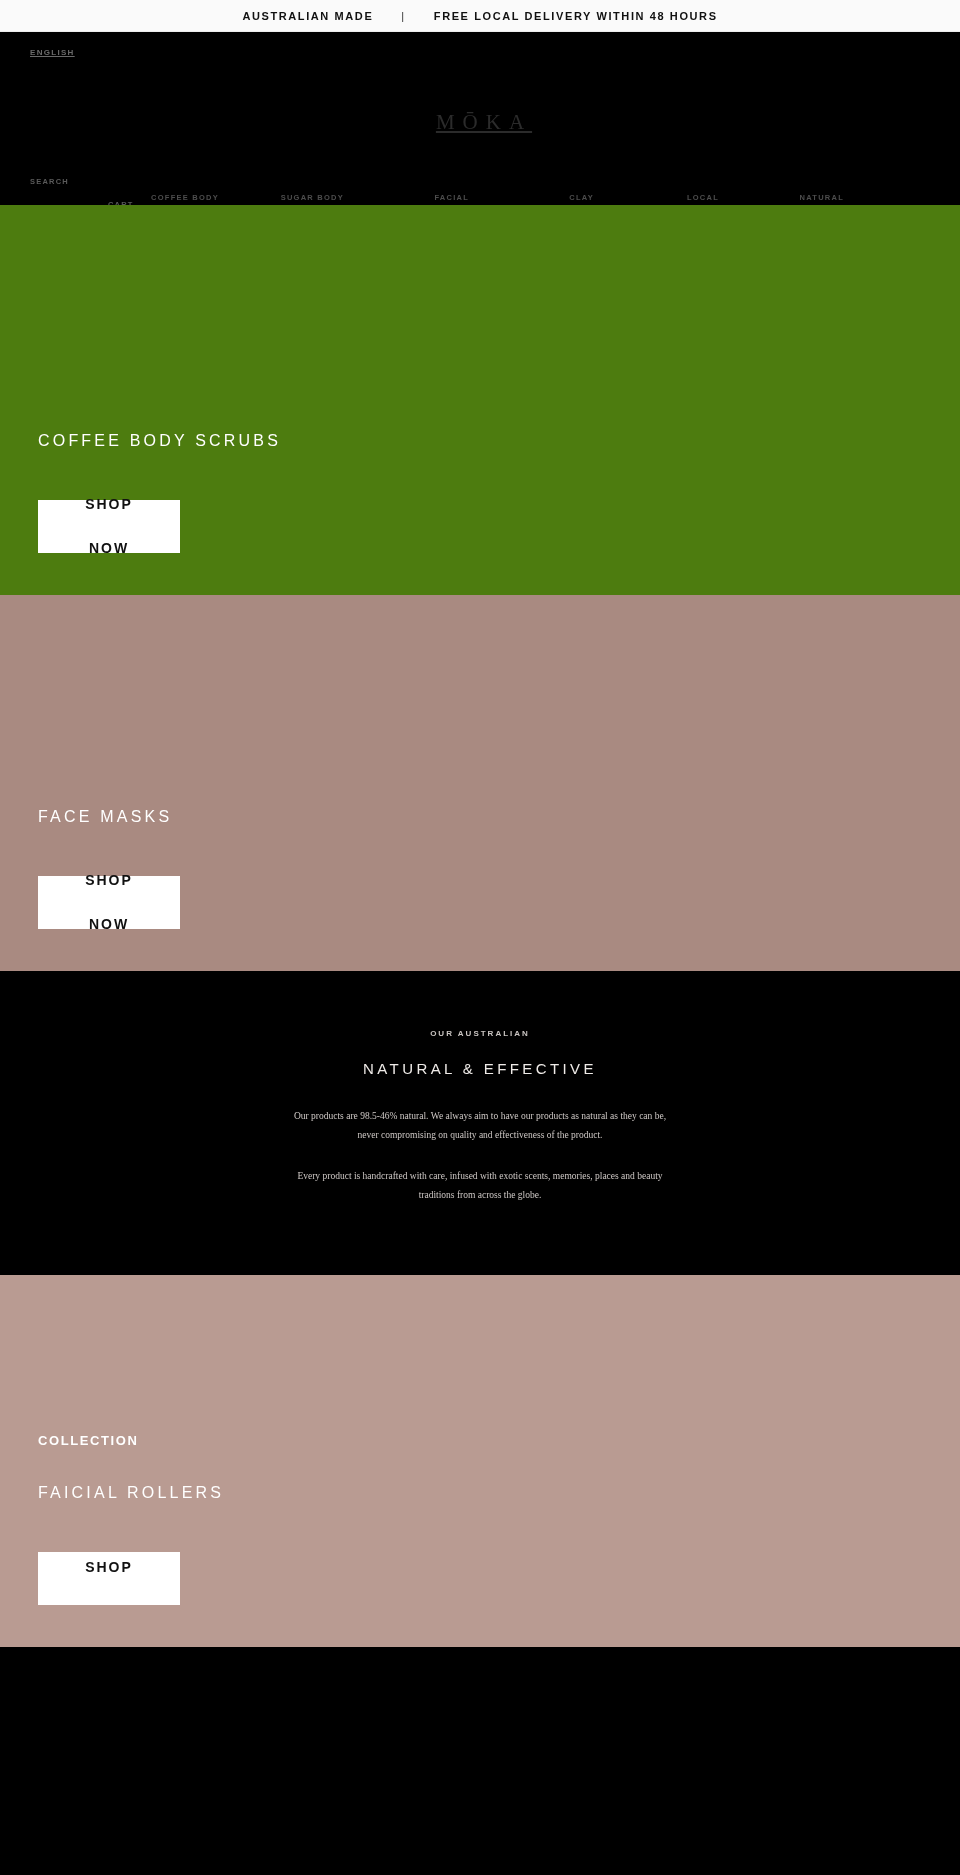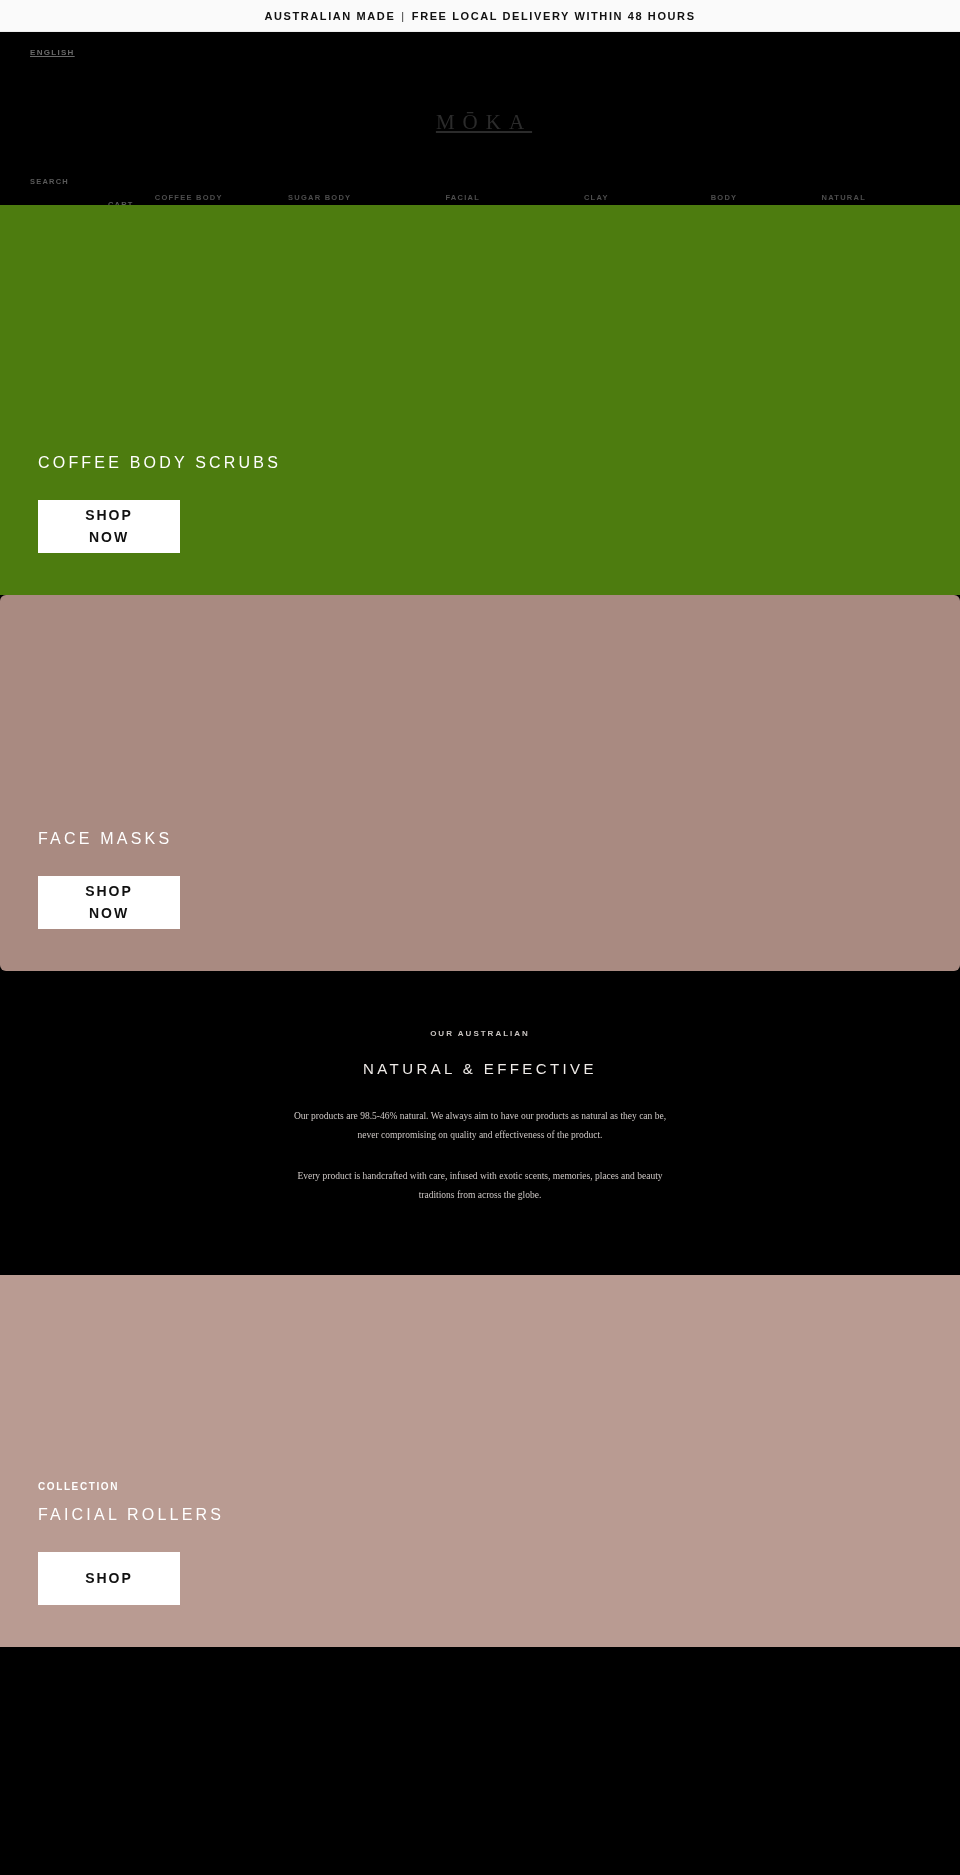--- a/index.html
+++ b/index.html
@@ -1,15 +1,15 @@
 <!DOCTYPE html>
 <html><head>
 <meta charset="utf-8">
 <style>
-  * { margin:0; padding:0; box-sizing:border-box; }
+  * { margin:0; padding:0; box-sizing:border-box;gap:22px; }
   html, body {
     width:960px;
     background:#000;
     font-family:"Liberation Sans", sans-serif;
     -webkit-font-smoothing:antialiased;
   }
   body { width:960px; overflow-x:hidden; }
 
   
   .announce {
@@ -106,21 +106,21 @@
   }
   .banner .b-title {
     color:#fff;
     font-size:16px;
     letter-spacing:3.2px;
     font-weight:400;
     margin-bottom:28px;
   }
   .banner .b-eyebrow {
     color:#fff;
-    font-size:10px;
+    font-size:13px;
     letter-spacing:1.6px;
     font-weight:700;
     margin-bottom:14px;
   }
   .shop-btn {
     display:flex;
     align-items:center;
     justify-content:center;
     flex-direction:column;
     width:142px;
@@ -130,21 +130,21 @@
     font-size:14px;
     letter-spacing:2px;
     font-weight:700;
     text-decoration:none;
     line-height:1.55;
     text-align:center;
   }
   .shop-btn .l2 { display:block; }
 
   #banner-coffee { background:#4d7c0f; height:390px; }
-  #banner-masks  { background:#a98a81; height:376px;border-radius:6px; }
+  #banner-masks  { background:#a98a81; height:376px; }
   #banner-rollers{ background:#b99b92; height:372px; }
 
   
   .guarantee {
     background:#000;
     color:#fff;
     text-align:center;
     padding:58px 0 70px;
   }
   .guarantee .g-eyebrow {
@@ -208,21 +208,21 @@
     </a>
     <a href="#" class="nav-item">
       <span>FACIAL</span>
       <span class="l2">ROLLERS</span>
     </a>
     <a href="#" class="nav-item">
       <span>CLAY</span>
       <span class="l2">MASKS</span>
     </a>
     <a href="#" class="nav-item">
-      <span>BODY</span>
+      <span>LOCAL</span>
       <span class="l2">SOAKS</span>
     </a>
     <a href="#" class="nav-item">
       <span>NATURAL</span>
       <span class="l2">OILS</span>
     </a>
     <a href="#" class="nav-item gifts">
       <span>GIFTS</span>
     </a>
   </nav>

